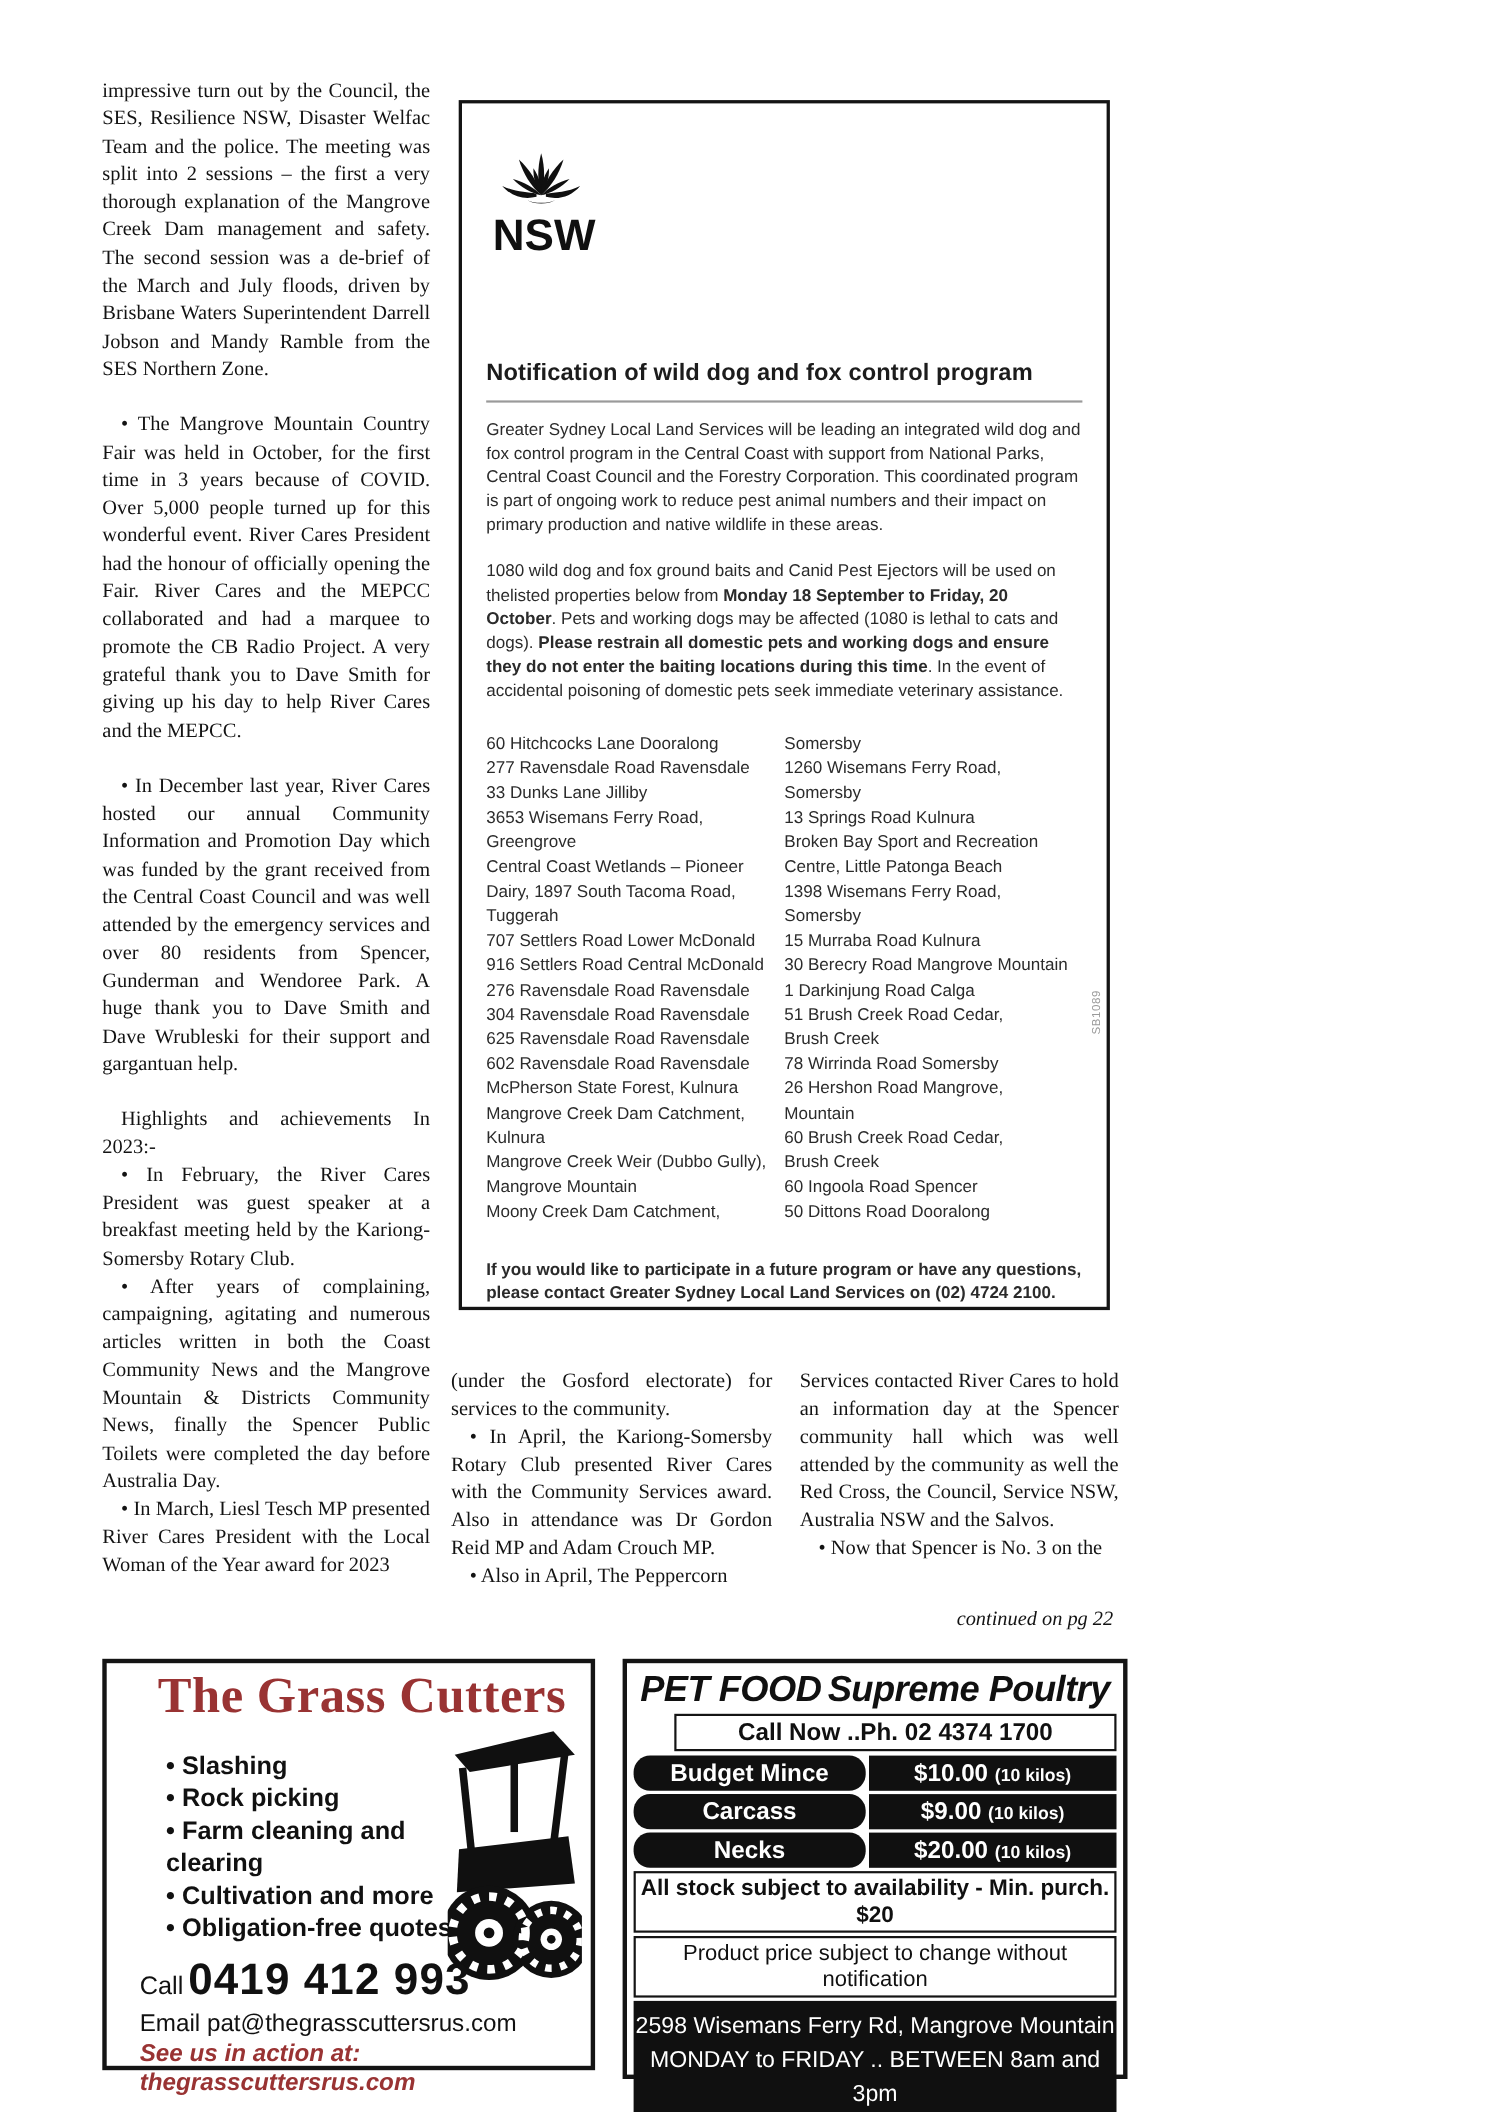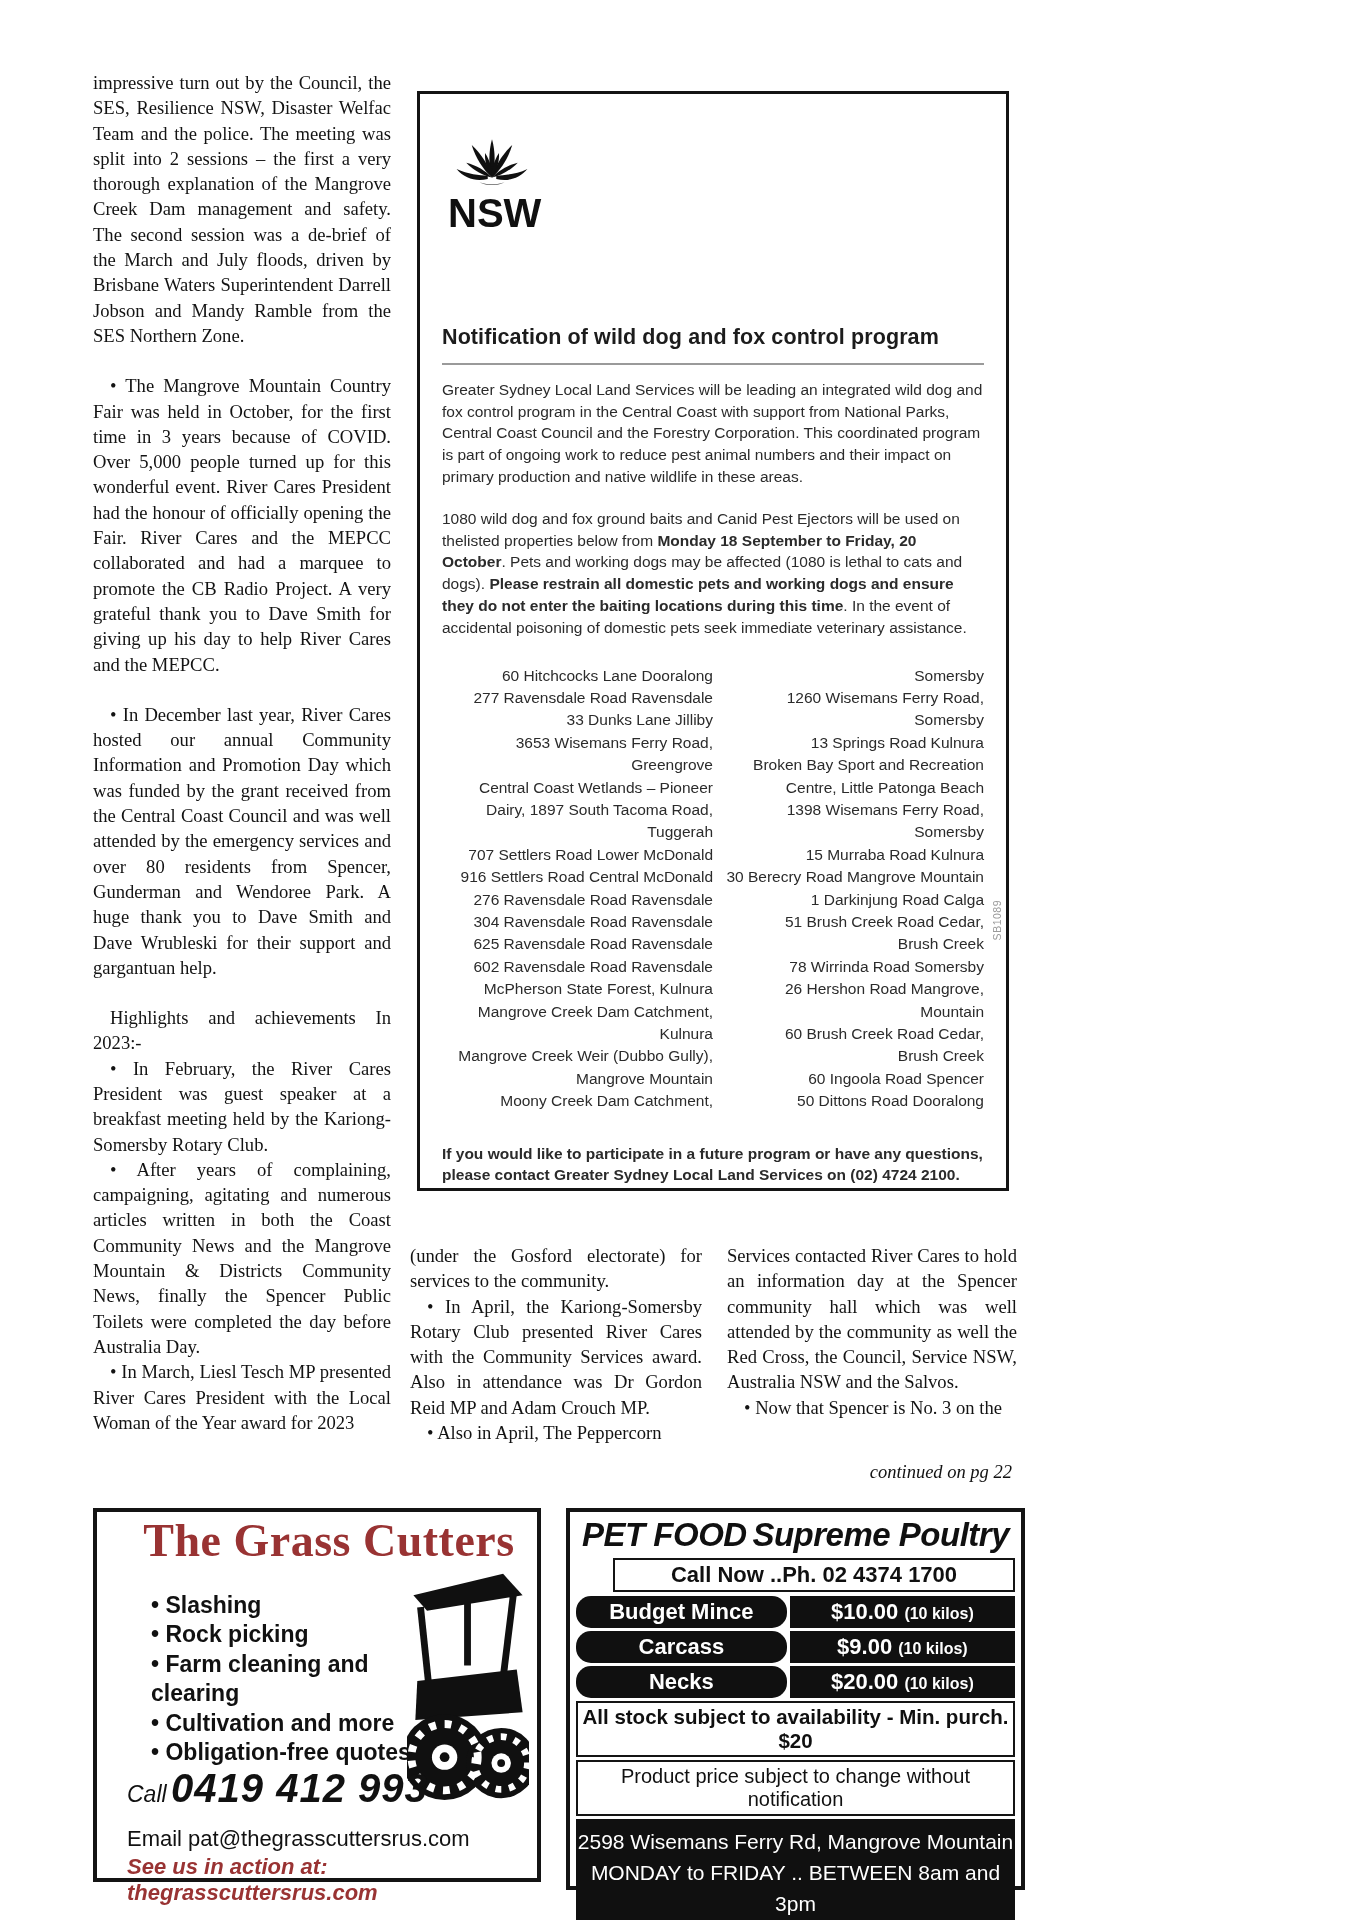--- a/index.html
+++ b/index.html
@@ -23,34 +23,34 @@
            font-family:Liberation Sans, sans-serif;color:#2b2b2b;}
   .nsw-logo{margin:24px 0 0 28px;width:96px;}
   .nsw-word{font-weight:700;font-size:40px;line-height:1;color:#101010;margin-top:3px;letter-spacing:0;}
   .nsw-title{margin:92px 22px 0 22px;font-size:21.5px;font-weight:700;color:#1c1c1c;letter-spacing:0.1px;line-height:1.2;}
   .nsw-rule{border-top:2px solid #9a9a9a;margin:12px 22px 0;}
   .nsw-para{margin:14px 22px 0;font-size:15.5px;line-height:21.8px;}
   .nsw-para.p2{margin-top:20px;}
   .bld{font-weight:700;}
   .nsw-addresses{display:flex;margin:26px 22px 0;}
   .addr-col{width:50%;font-size:15.5px;line-height:22.4px;}
-  .addr-line{white-space:nowrap;text-align:right;}
+  .addr-line{white-space:nowrap;}
   .nsw-footer{margin:30px 22px 0;font-weight:700;font-size:15.5px;line-height:21.8px;}
   .nsw-code{position:absolute;right:3px;top:806px;writing-mode:vertical-rl;transform:rotate(180deg);
             font-size:10.5px;color:#9a9a9a;letter-spacing:0.5px;}
 
   
   .gc-ad{position:absolute;left:93px;top:1508px;width:448px;height:374px;border:4px solid #141414;
          box-sizing:border-box;background:#fff;font-family:"Liberation Sans","DejaVu Sans",sans-serif;padding-left:24px;}
   .gc-title{margin-top:4px;text-align:center;font-family:"Liberation Serif","DejaVu Serif",serif;
             font-weight:700;font-size:46px;color:#993333;letter-spacing:0.5px;line-height:1.1;}
   .gc-bullets{margin:24px 0 0 30px;font-weight:700;font-size:23px;line-height:29.5px;color:#111;width:300px;}
   .gc-bullet::before{content:"• ";}
   .gc-tractor{position:absolute;right:8px;top:54px;}
-  .gc-call{position:absolute;left:30px;top:254px;white-space:nowrap;font-style:italic;}
+  .gc-call{position:absolute;left:30px;top:266px;white-space:nowrap;}
   .gc-call-label{font-size:23px;color:#111;}
   .gc-phone{font-size:40px;font-weight:700;color:#111;letter-spacing:1px;}
   .gc-email{position:absolute;left:30px;top:314px;font-size:22px;color:#111;}
   .gc-site{position:absolute;left:30px;top:342px;font-size:22px;font-weight:700;font-style:italic;color:#993333;}
 
   
   .pf-ad{position:absolute;left:566px;top:1508px;width:459px;height:382px;border:4px solid #141414;
          box-sizing:border-box;background:#fff;padding:4px 6px;
          font-family:"Liberation Sans","DejaVu Sans",sans-serif;color:#101010;}
   .pf-title{display:flex;justify-content:space-between;padding:0 6px;font-weight:700;font-style:italic;

